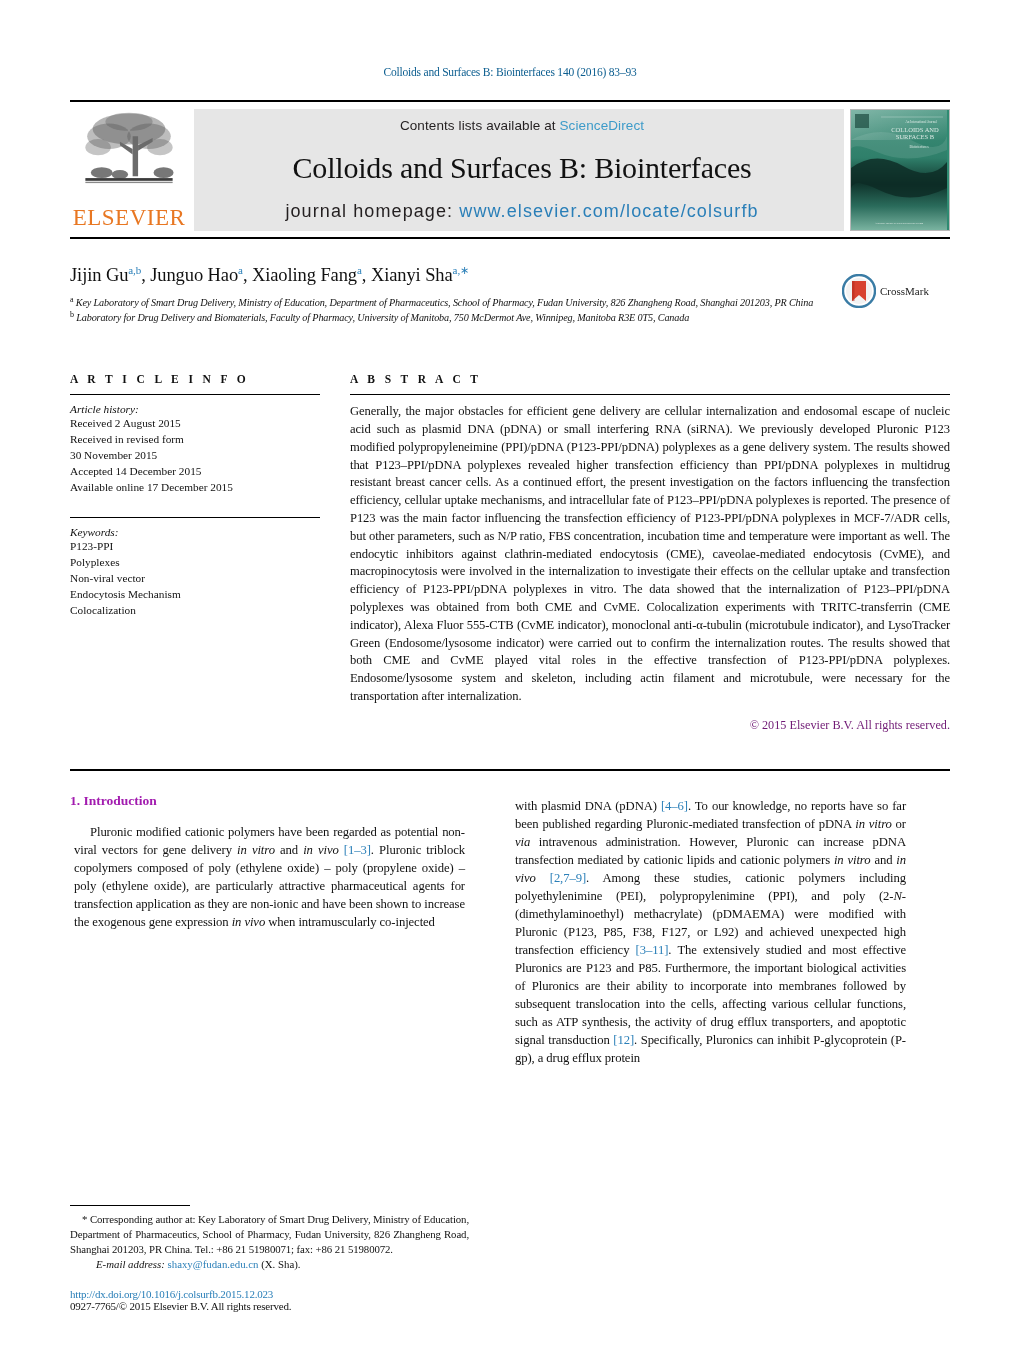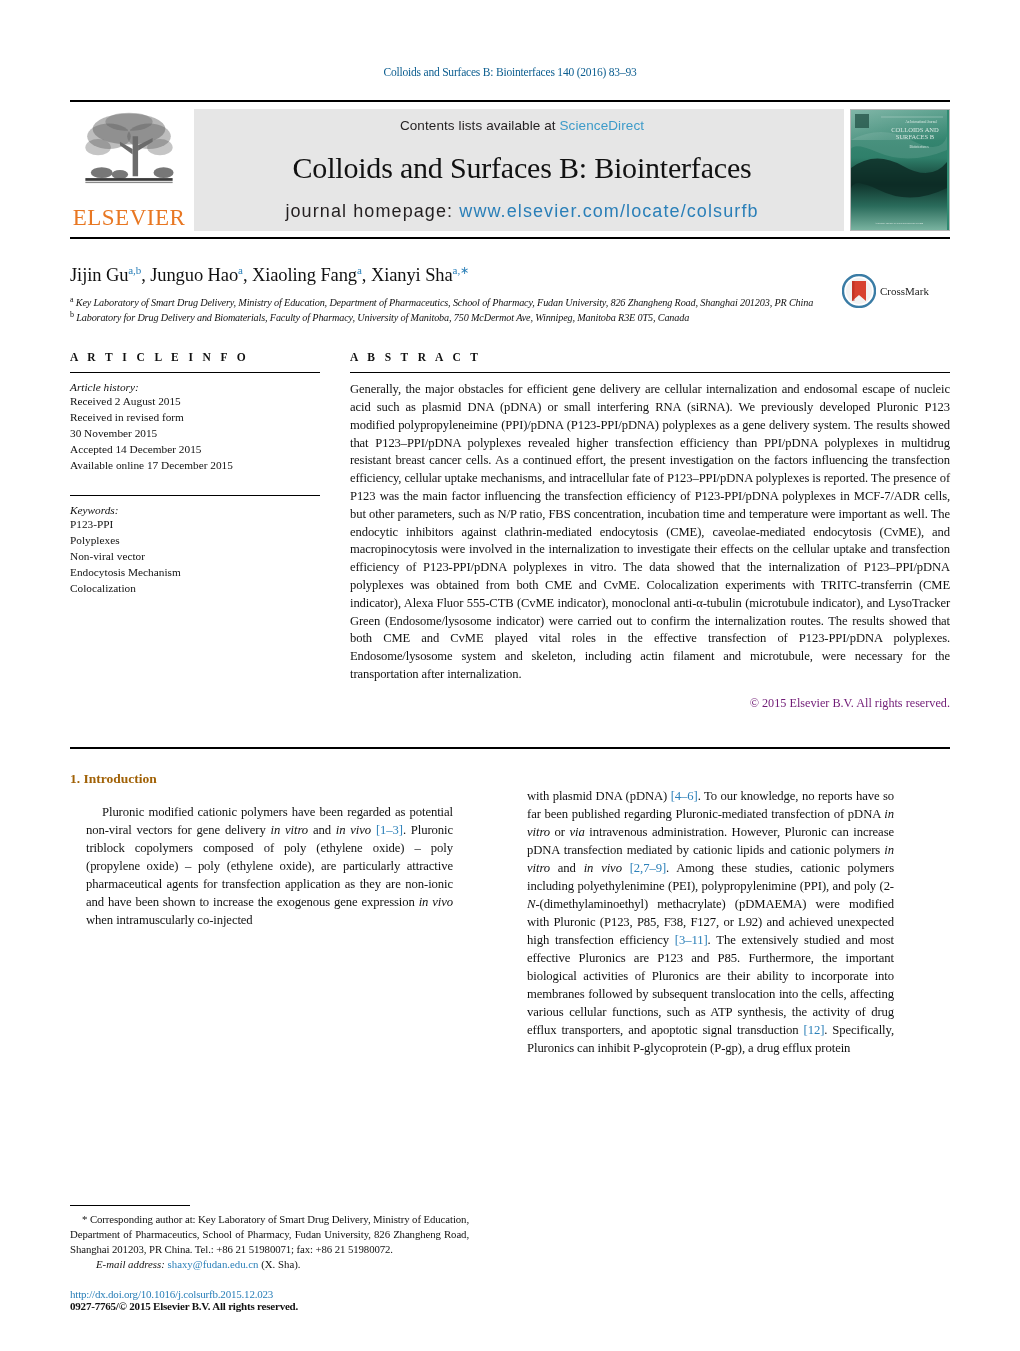--- a/index.html
+++ b/index.html
@@ -165,21 +165,21 @@
   .affil .mark {
     font-style: normal;
     font-size: 8px;
     vertical-align: super;
   }
   .affil p { margin: 0; }
 
   
   .info-abstract {
     display: flex;
-    margin-top: 26px;
+    margin-top: 48px;
   }
   .col-info {
     width: 250px;
     flex: 0 0 250px;
     padding-right: 30px;
   }
   .col-abstract {
     flex: 1 1 auto;
   }
   .sec-head {
@@ -236,29 +236,29 @@
   .bcol {
     width: 399px;
     flex: 0 0 399px;
     position: relative;
   }
   .sec-title {
     font-family: "Liberation Serif", serif;
     font-weight: bold;
     font-size: 13.5px;
     margin: 0 0 14px 0;
-    color: #a16207;
+    color: #a21caf;
   }
   .bodytext {
     font-family: "Liberation Serif", serif;
     font-size: 12.7px;
     line-height: 1.42;
     text-align: justify;
     color: #111;
-    margin: 16px;
+    margin: 4px;
     letter-spacing: -0.1px;
   }
   .bodytext.indent { text-indent: 16px; }
   .ref { color: #2a7fb8; }
   .it { font-style: italic; }
   .fn-rule {
     border-top: 1px solid #000;
     width: 120px;
     margin-bottom: 6px;
   }
@@ -284,21 +284,21 @@
   .fn-email .mail { color: #2a7fb8; }
   .doi-line {
     font-family: "Liberation Serif", serif;
     font-size: 11px;
     color: #2a7fb8;
     margin-top: 16px;
     letter-spacing: -0.2px;
   }
   .issn-line {
     font-family: "Liberation Serif", serif;
-    font-weight: bold;
+    font-weight: normal;
     font-size: 11px;
     color: #111;
     letter-spacing: -0.2px;
   }
   .bottom-anchor {
     position: absolute;
     bottom: 39px;
     left: 70px;
     width: 399px;
   }

